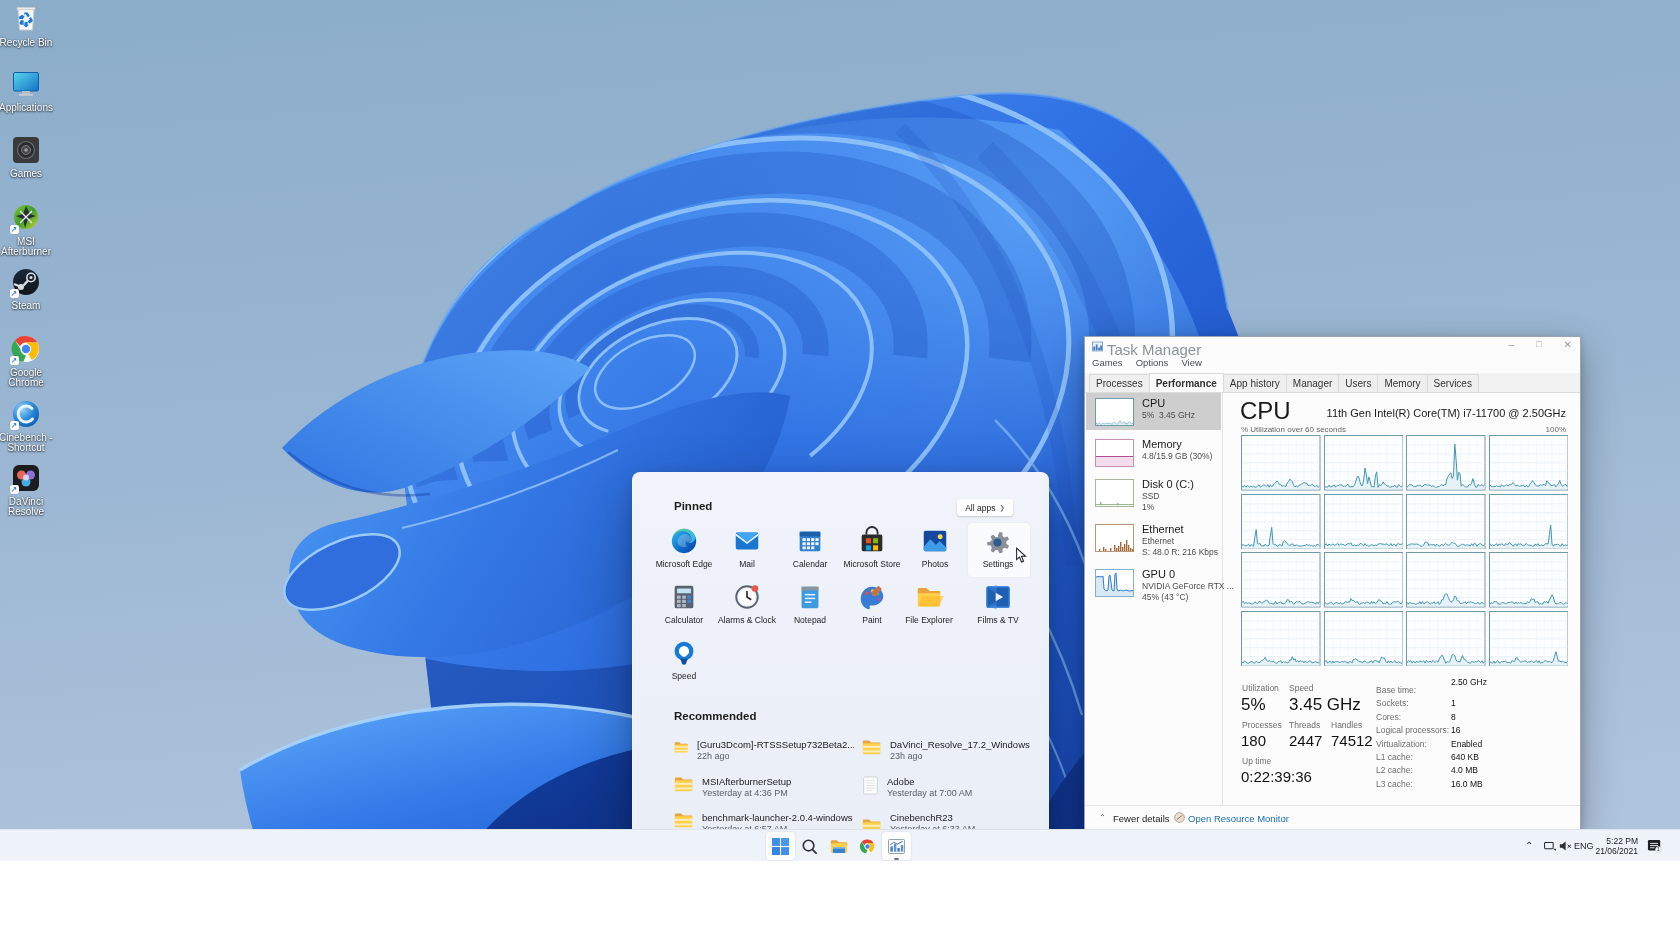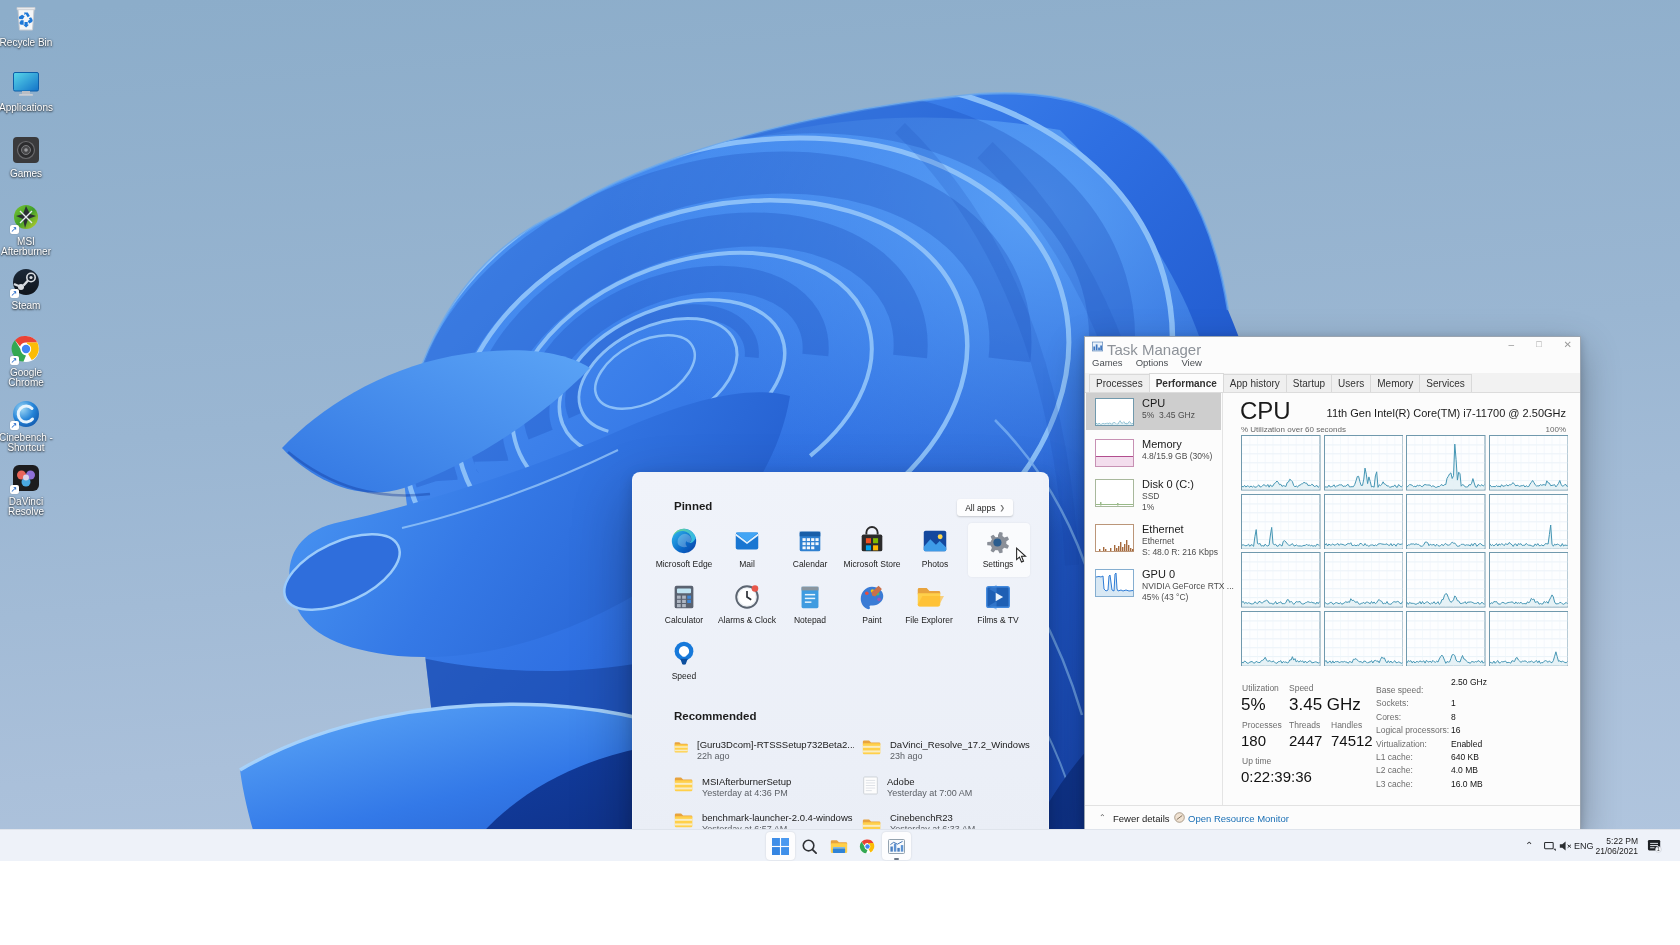--- a/index.html
+++ b/index.html
@@ -582,21 +582,21 @@
     </div>
     <div class="tm-menu">
         <span>Games</span>
         <span>Options</span>
         <span>View</span>
       </div>
     <div class="tm-tabs">
         <span>Processes</span>
         <span class="sel">Performance</span>
         <span>App history</span>
-        <span>Startup</span>
+        <span>Manager</span>
         <span>Users</span>
         <span>Memory</span>
         <span>Services</span>
       </div>
     <div class="tm-side">
       <div class="tm-row sel" style="top:0px; height:37px;">
           <svg width="39" height="28" style="position:absolute;left:9px;top:5px;">
             <rect x="0.5" y="0.5" width="38" height="27" fill="#fff" stroke="#7099ad" stroke-width="1"></rect>
             <polyline points="1.0,26.4 1.6,25.2 2.2,26.3 2.9,26.4 3.5,26.3 4.1,25.2 4.7,26.0 5.3,26.3 5.9,26.4 6.5,26.4 7.2,25.5 7.8,25.6 8.4,25.5 9.0,25.4 9.6,26.4 10.2,25.6 10.9,26.0 11.5,25.3 12.1,25.3 12.7,25.2 13.3,26.4 13.9,25.2 14.6,25.2 15.2,25.1 15.8,26.3 16.4,26.2 17.0,26.3 17.6,26.4 18.3,24.6 18.9,24.0 19.5,24.7 20.1,25.0 20.7,25.5 21.4,25.9 22.0,26.5 22.6,26.1 23.2,26.1 23.8,24.8 24.4,23.8 25.1,22.8 25.7,23.9 26.3,25.2 26.9,25.4 27.5,25.6 28.1,24.6 28.8,23.8 29.4,24.3 30.0,26.1 30.6,25.4 31.2,25.1 31.8,26.5 32.4,25.8 33.1,25.8 33.7,24.1 34.3,23.6 34.9,24.0 35.5,25.1 36.1,26.1 36.8,26.2 37.4,25.5 38.0,25.8" fill="none" stroke="#4596b4" stroke-width="0.8"></polyline>
             <polygon points="1,27 1.0,26.4 1.6,25.2 2.2,26.3 2.9,26.4 3.5,26.3 4.1,25.2 4.7,26.0 5.3,26.3 5.9,26.4 6.5,26.4 7.2,25.5 7.8,25.6 8.4,25.5 9.0,25.4 9.6,26.4 10.2,25.6 10.9,26.0 11.5,25.3 12.1,25.3 12.7,25.2 13.3,26.4 13.9,25.2 14.6,25.2 15.2,25.1 15.8,26.3 16.4,26.2 17.0,26.3 17.6,26.4 18.3,24.6 18.9,24.0 19.5,24.7 20.1,25.0 20.7,25.5 21.4,25.9 22.0,26.5 22.6,26.1 23.2,26.1 23.8,24.8 24.4,23.8 25.1,22.8 25.7,23.9 26.3,25.2 26.9,25.4 27.5,25.6 28.1,24.6 28.8,23.8 29.4,24.3 30.0,26.1 30.6,25.4 31.2,25.1 31.8,26.5 32.4,25.8 33.1,25.8 33.7,24.1 34.3,23.6 34.9,24.0 35.5,25.1 36.1,26.1 36.8,26.2 37.4,25.5 38.0,25.8 38,27" fill="#dcedf4" opacity="0.8"></polygon>
@@ -970,21 +970,21 @@
     <div class="stat-bg" style="left:156px; top:358px;">5%</div>
     <div class="stat-bg" style="left:204px; top:358px;">3.45 GHz</div>
     <div class="stat-lb" style="left:157px; top:383px;">Processes</div>
     <div class="stat-lb" style="left:204px; top:383px;">Threads</div>
     <div class="stat-lb" style="left:246px; top:383px;">Handles</div>
     <div class="stat-md" style="left:156px; top:395px;">180</div>
     <div class="stat-md" style="left:204px; top:395px;">2447</div>
     <div class="stat-md" style="left:246px; top:395px;">74512</div>
     <div class="stat-lb" style="left:157px; top:419px;">Up time</div>
     <div class="stat-md" style="left:156px; top:431px;">0:22:39:36</div>
-    <div class="kv" style="left:291px; top:348.0px;">Base speed:</div>
+    <div class="kv" style="left:291px; top:348.0px;">Base time:</div>
       <div class="kv" style="left:366px; top:340px;"><b>2.50 GHz</b></div>
       <div class="kv" style="left:291px; top:361.4px;">Sockets:</div>
       <div class="kv" style="left:366px; top:361.4px;"><b>1</b></div>
       <div class="kv" style="left:291px; top:374.8px;">Cores:</div>
       <div class="kv" style="left:366px; top:374.8px;"><b>8</b></div>
       <div class="kv" style="left:291px; top:388.2px;">Logical processors:</div>
       <div class="kv" style="left:366px; top:388.2px;"><b>16</b></div>
       <div class="kv" style="left:291px; top:401.6px;">Virtualization:</div>
       <div class="kv" style="left:366px; top:401.6px;"><b>Enabled</b></div>
       <div class="kv" style="left:291px; top:415.0px;">L1 cache:</div>

